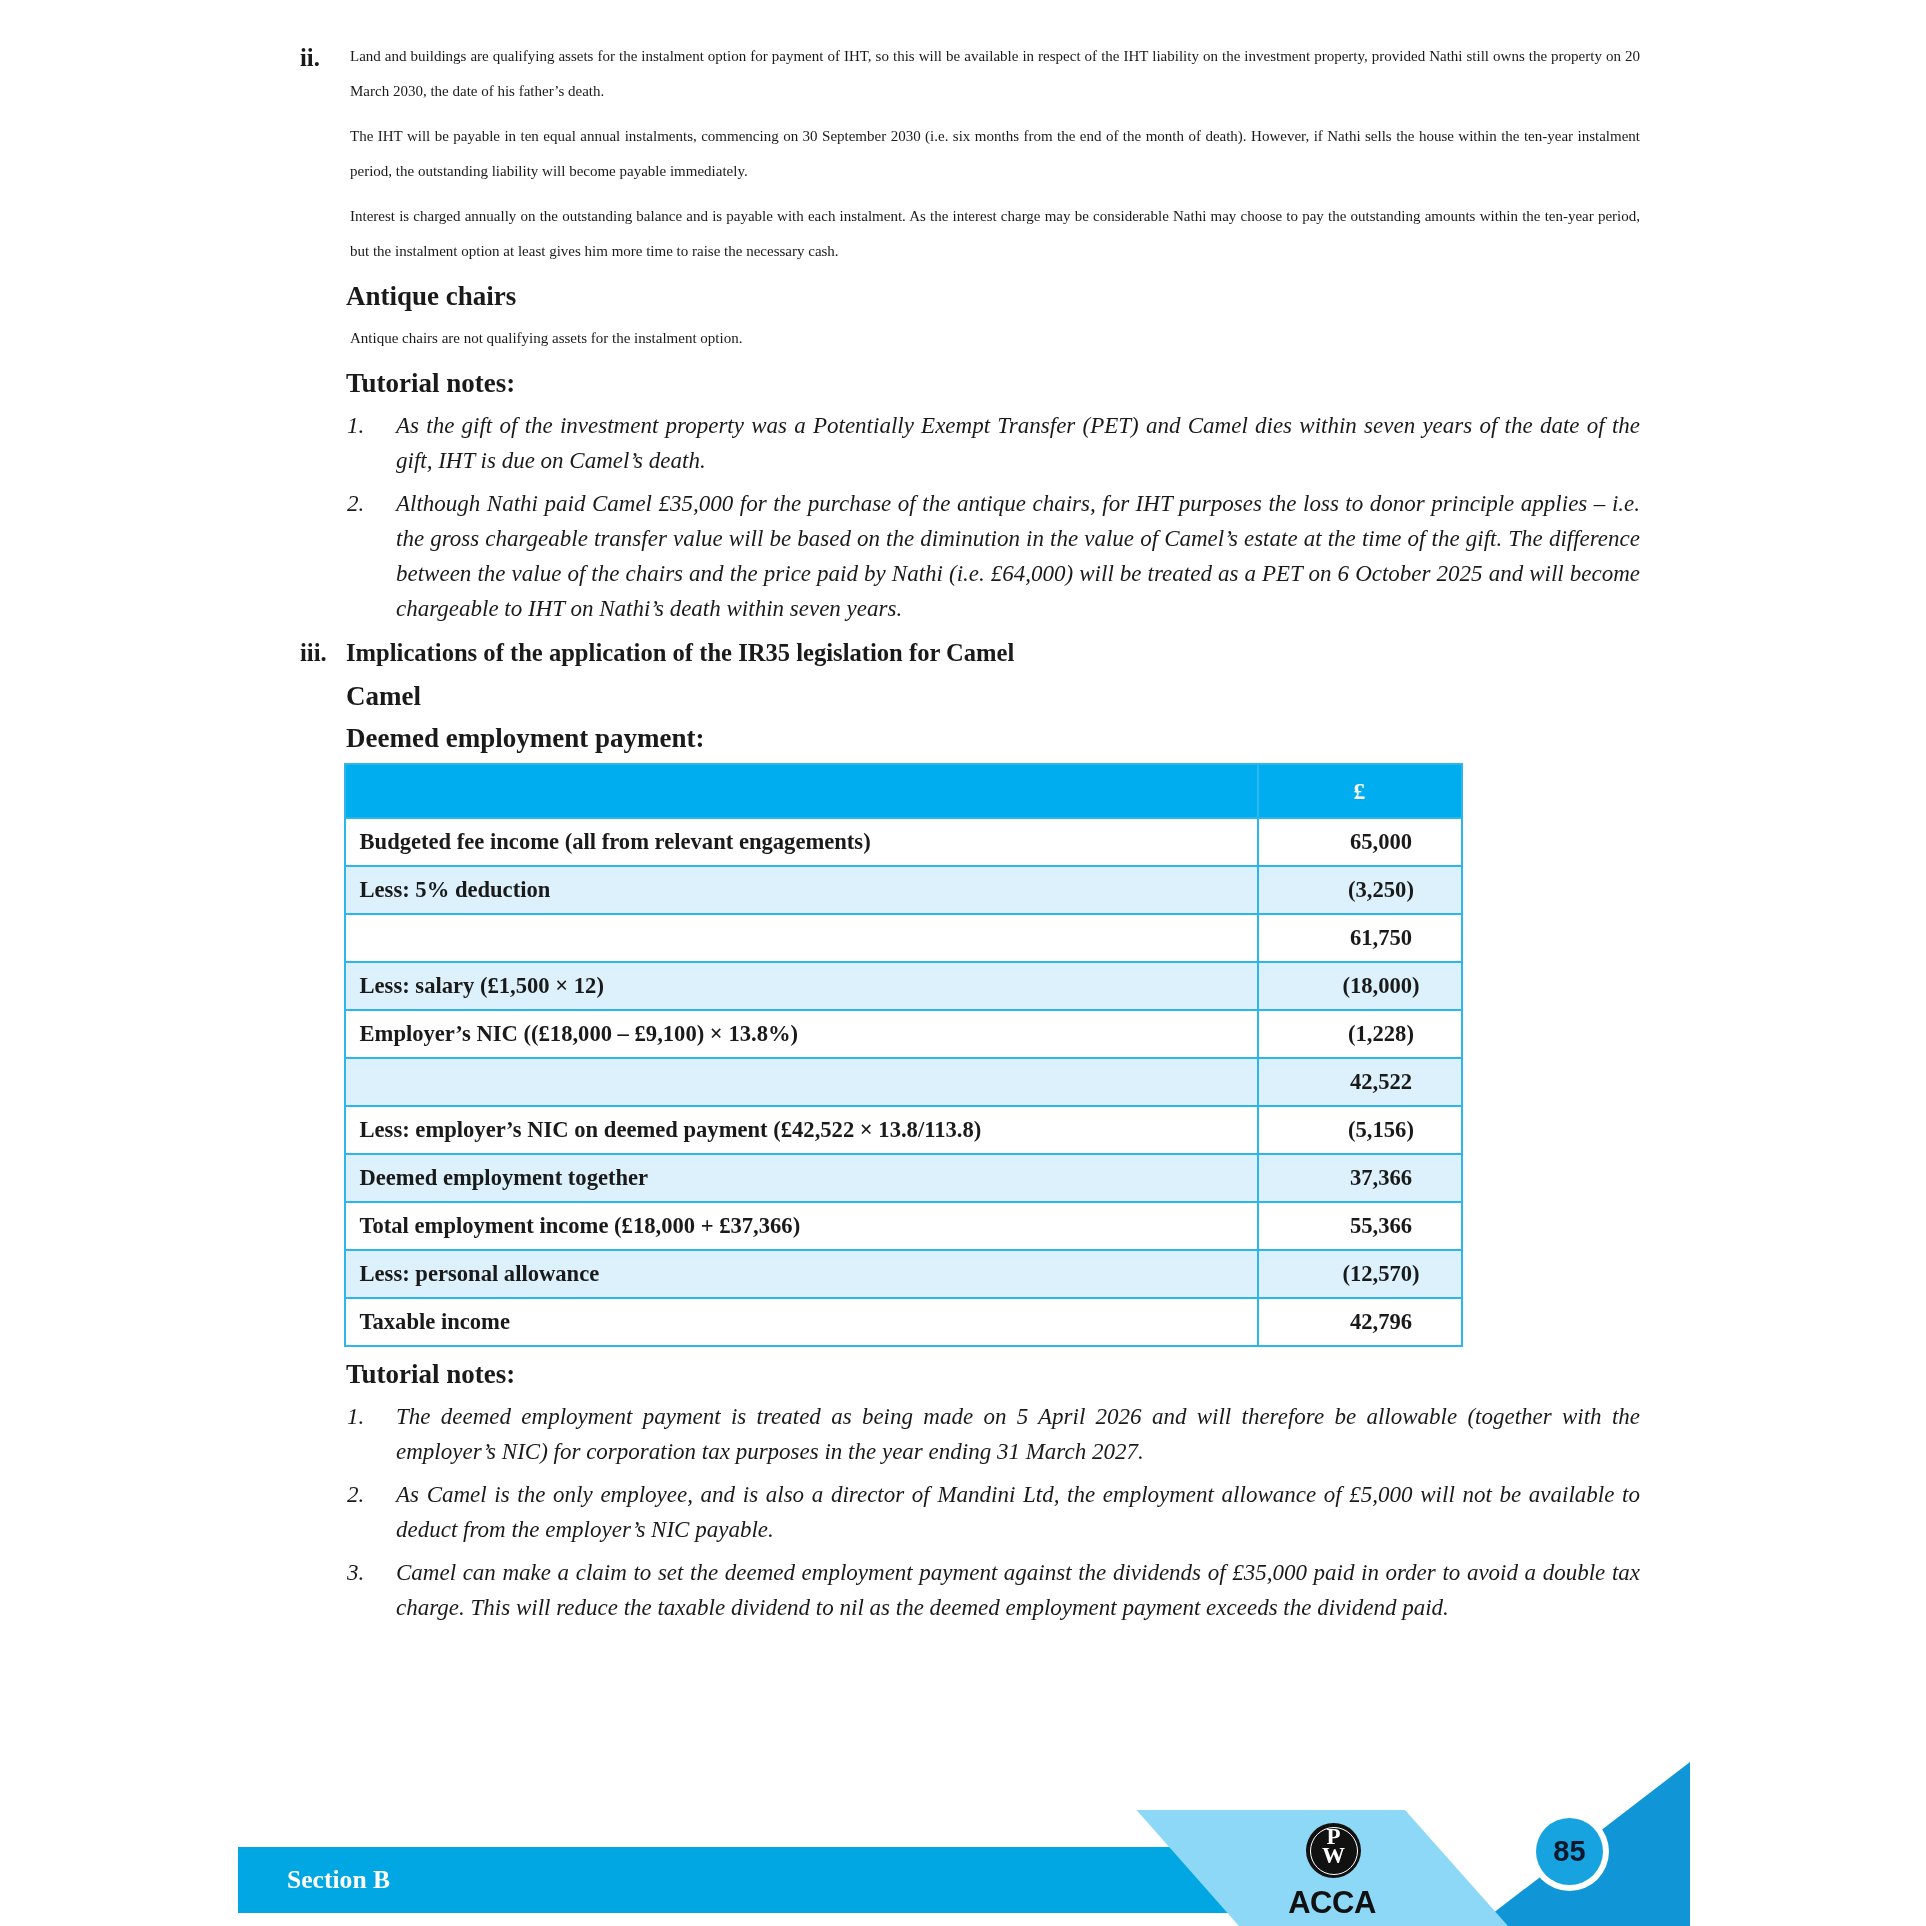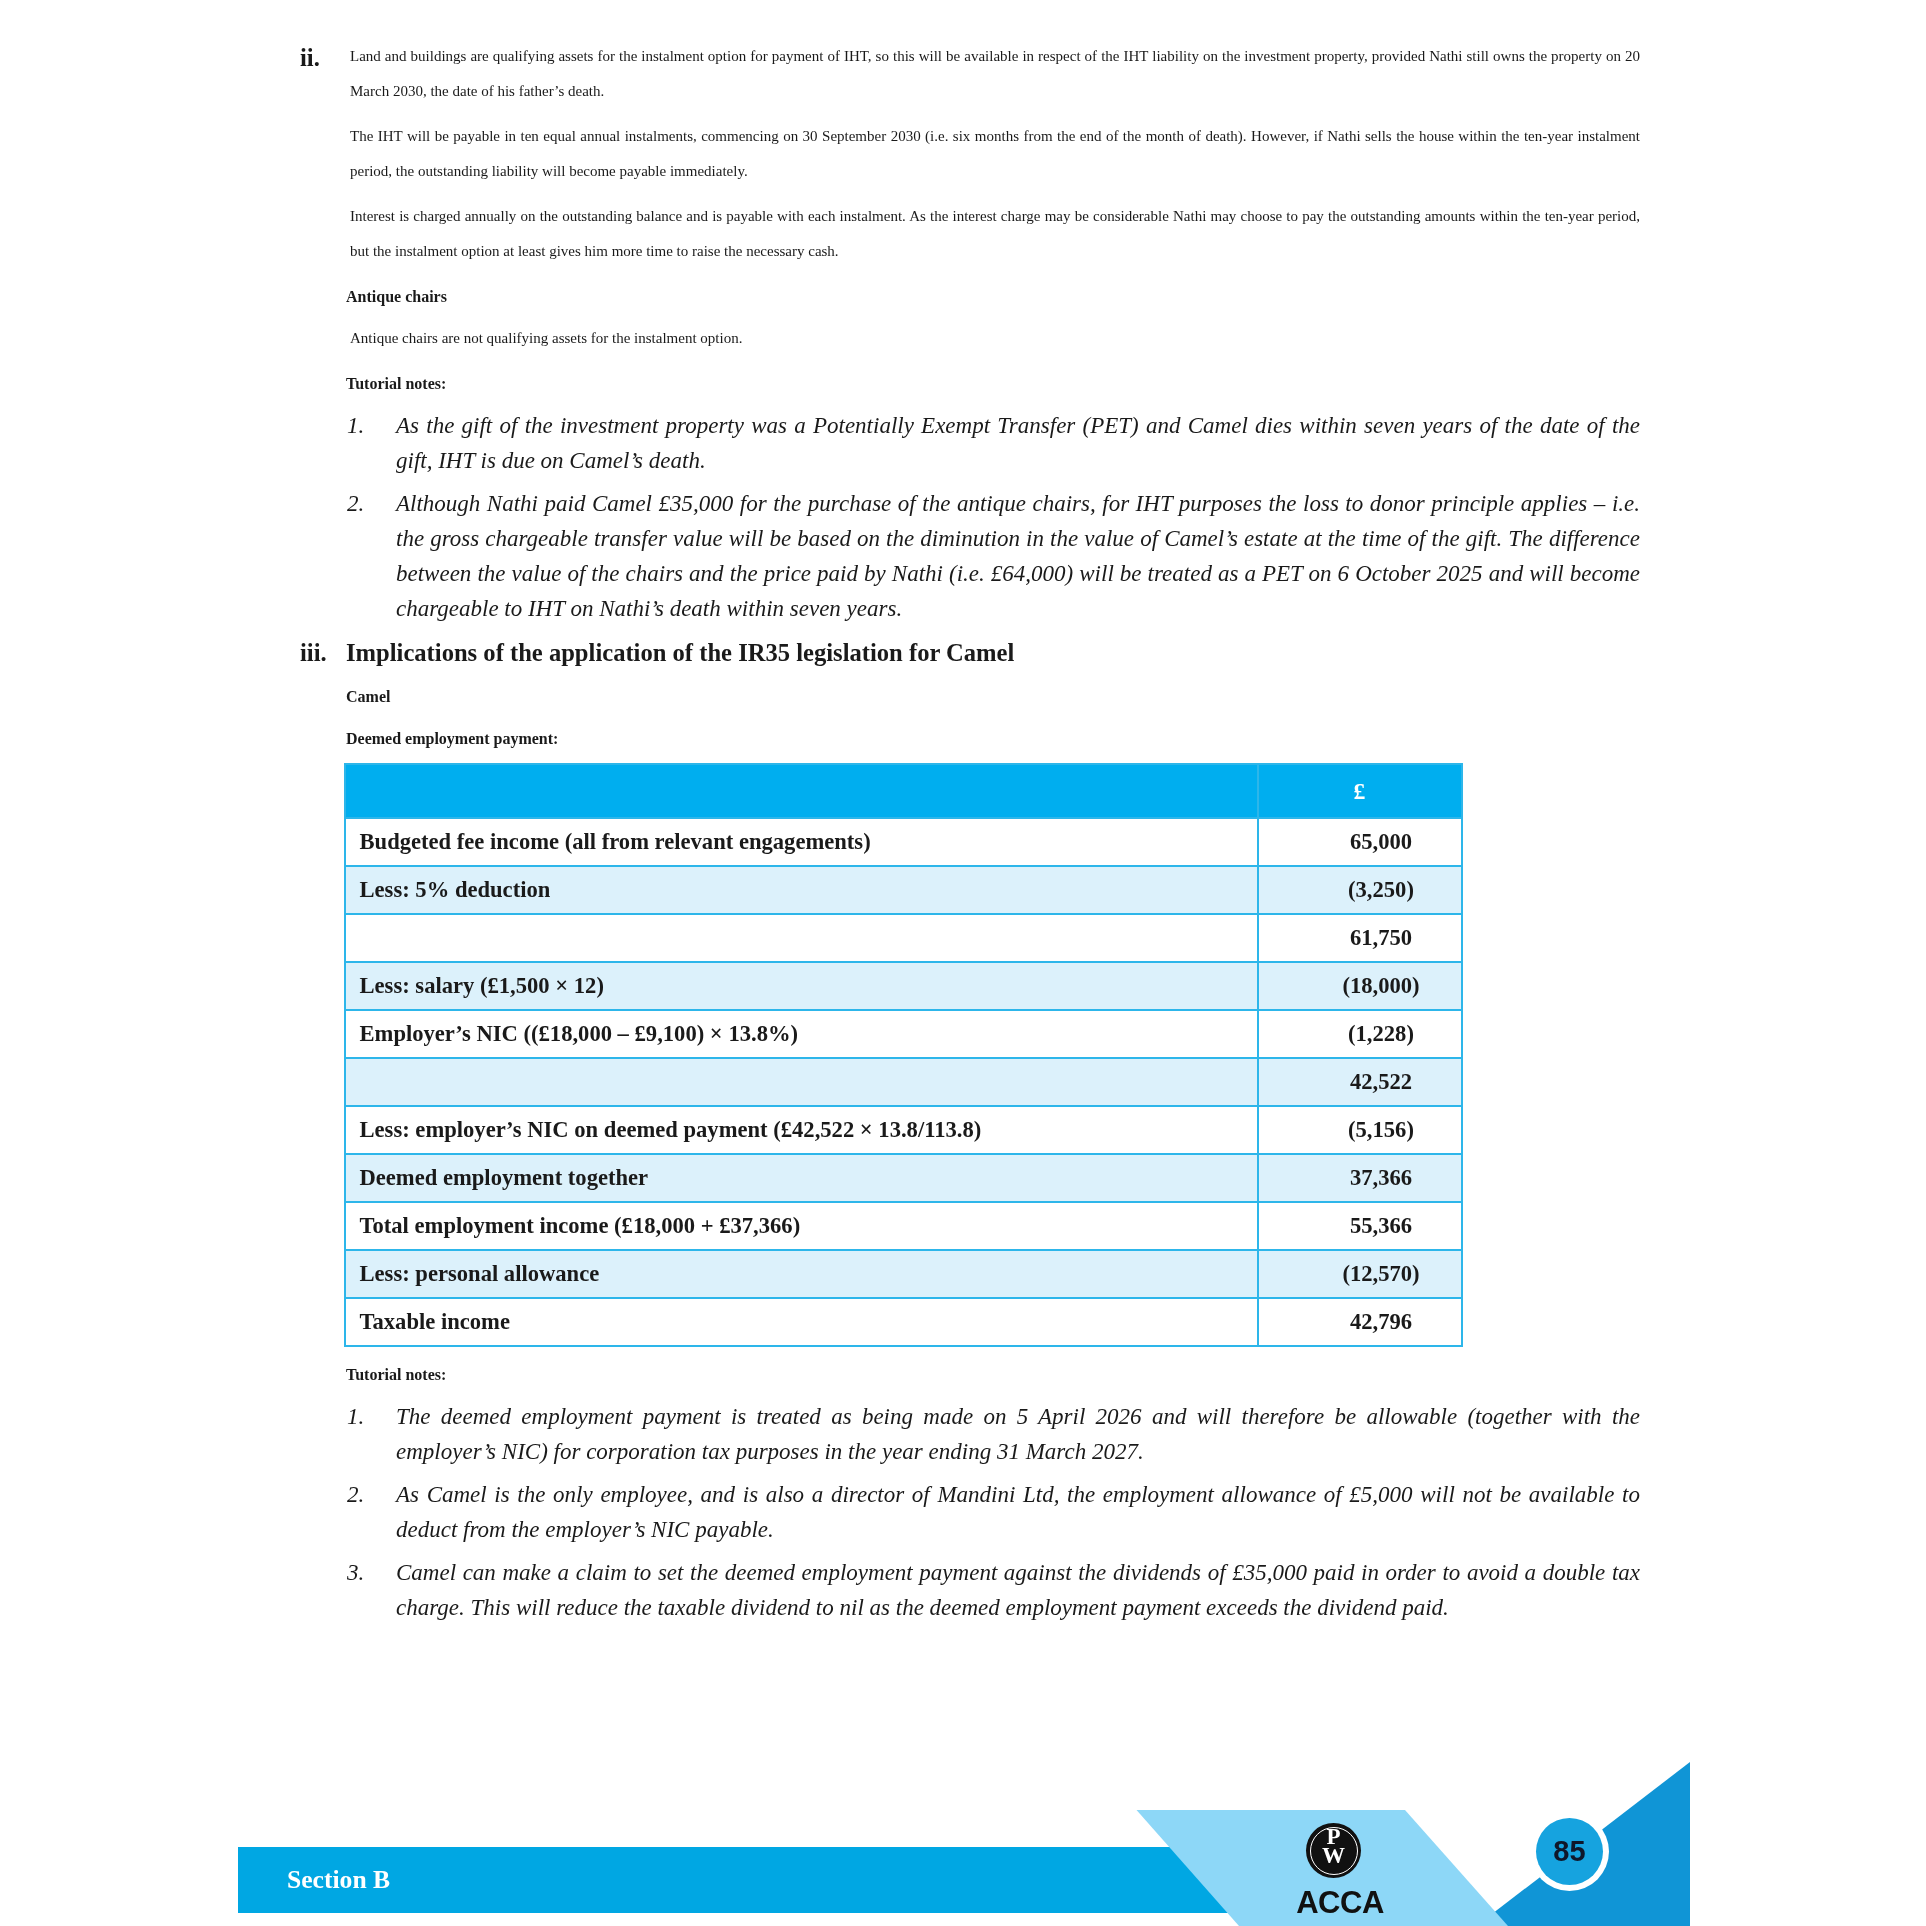--- a/index.html
+++ b/index.html
@@ -29,21 +29,21 @@
     font-size:24.6px;line-height:37px;
     font-weight:bold;
   }
   p.body{
     margin:0 0 10px 4px;
     font-size:15px;line-height:35px;
     text-align:justify;
   }
   .subhead{
     margin:3px 0 7px 0;
-    font-size:16px;line-height:35px;
+    font-size:27px;line-height:35px;
     font-weight:bold;
   }
   .note{
     position:relative;
     margin:0 0 8px 0;
     padding-left:50px;
     font-style:italic;
     font-size:23px;line-height:35px;
     text-align:justify;
   }
@@ -122,21 +122,21 @@
     width:100%;
     text-align:center;
     color:#ffffff;
     font-family:"Liberation Serif", serif;
     font-weight:bold;
   }
   .pw-p{top:1px;font-size:23px;line-height:25px;}
   .pw-w{top:20px;font-size:23px;line-height:25px;}
   .acca-wordmark{
     position:absolute;
-    left:8px;top:79px;
+    left:0;top:79px;
     width:396px;
     text-align:center;
     font-family:"Liberation Sans", sans-serif;
     font-weight:bold;
     font-size:31px;
     letter-spacing:-0.5px;
     color:#111111;
   }
   .corner-tri{
     position:absolute;

